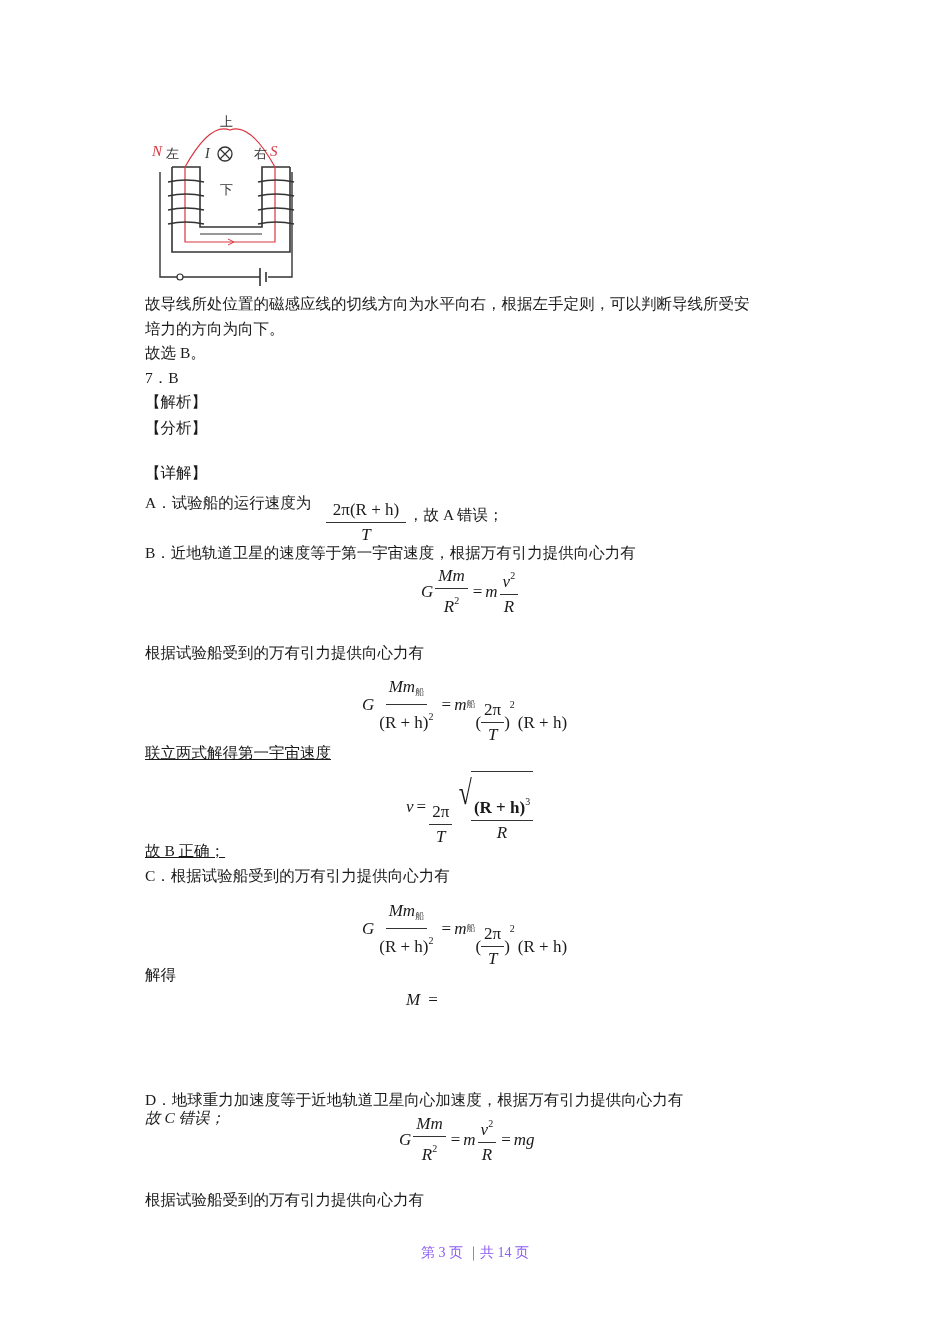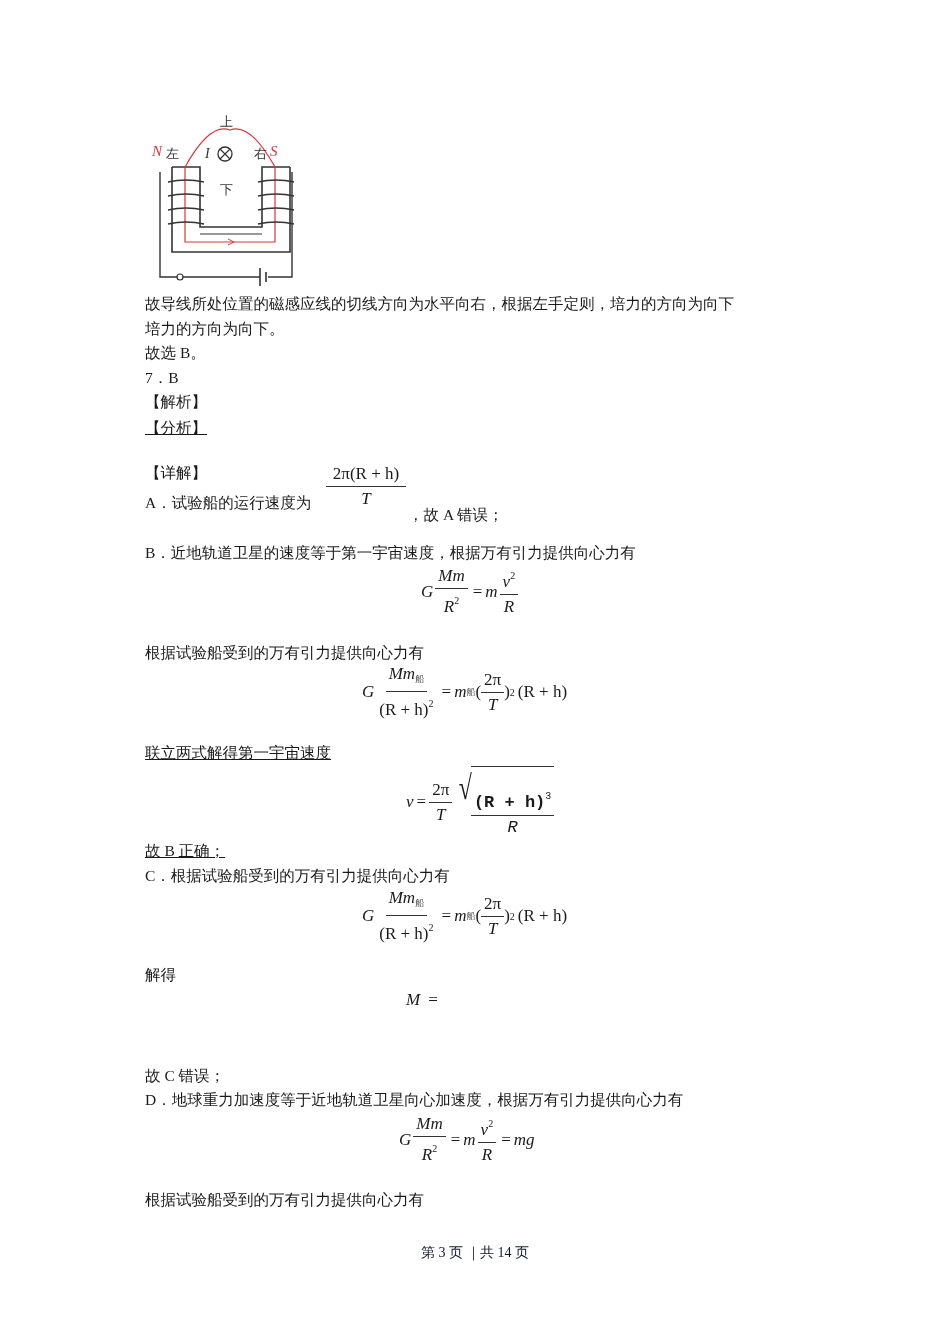--- a/index.html
+++ b/index.html
@@ -1,31 +1,31 @@
 <!DOCTYPE html>
 <html><head>
 <meta charset="utf-8">
 <style>
   html, body { margin: 0; padding: 0; background: #ffffff; }
   body { width: 950px; height: 1344px; position: relative; overflow: hidden;
          font-family: "Liberation Serif", "DejaVu Serif", serif; color: #1a1a1a; }
   .line { position: absolute; left: 145px; font-size: 15.5px; line-height: 20px; white-space: nowrap; }
   .math { position: absolute; font-family: "Liberation Serif", "DejaVu Serif", serif; font-style: italic;
           font-size: 17px; color: #1a1a1a; white-space: nowrap; display: flex; align-items: center; }
-  .math .up { font-style: normal; }
+  .math .up { font-style: normal; margin-top: 36px; }
   .frac { display: inline-flex; flex-direction: column; align-items: center; vertical-align: middle; margin: 0 2px; }
   .frac .num { padding: 0 3px 2px 3px; border-bottom: 1px solid #333; line-height: 20px; }
   .frac .den { padding: 2px 3px 0 3px; line-height: 20px; }
   sup { font-size: 10px; font-style: normal; vertical-align: 8px; }
   sub.cn { font-size: 9px; font-style: normal; vertical-align: -3px; color: #444; }
   .sqrt { display: inline-flex; align-items: stretch; margin-left: 4px; }
   .sqrt .rad { font-style: normal; font-size: 34px; line-height: 44px; transform: scaleX(0.7); margin-right: -4px; }
-  .sqrt .body { border-top: 1px solid #333; padding-top: 20px; font-family: Liberation Mono, monospace; }
+  .sqrt .body { border-top: 1px solid #333; padding-top: 20px; }
   .eq { margin: 0 3px; font-style: normal; }
-  .footer { position: absolute; top: 1244px; left: 0; width: 950px; text-align: center; font-size: 14px; color: #0f172a; }
+  .footer { position: absolute; top: 1244px; left: 0; width: 950px; text-align: center; font-size: 14px; color: #8b5cf6; }
   .diagram { position: absolute; left: 150px; top: 112px; }
 </style>
 </head>
 <body>
 
 <div class="diagram">
   <svg width="150" height="175" viewBox="0 0 150 175">
 
     <path d="M22 55 L22 140 L140 140 L140 55" fill="none" stroke="#333" stroke-width="1.6"></path>
     <path d="M22 55 L50 55 L50 115 L112 115 L112 55 L140 55" fill="none" stroke="#333" stroke-width="1.6"></path>
@@ -55,26 +55,26 @@
     <text x="16" y="46" font-size="13" fill="#333">左</text>
     <text x="104" y="46" font-size="13" fill="#333">右</text>
     <text x="2" y="44" font-size="15" font-style="italic" fill="#d9363e">N</text>
     <text x="120" y="44" font-size="15" font-style="italic" fill="#d9363e">S</text>
     <text x="55" y="46" font-size="14" font-style="italic" fill="#333">I</text>
     <circle cx="75" cy="42" r="7" fill="none" stroke="#333" stroke-width="1.3"></circle>
     <path d="M70 37 L80 47 M80 37 L70 47" stroke="#333" stroke-width="1.2"></path>
   </svg>
 </div>
 
-<div class="line" style="top:294px;">故导线所处位置的磁感应线的切线方向为水平向右，根据左手定则，培力的方向为向下</div>
+<div class="line" style="top:294px;">故导线所处位置的磁感应线的切线方向为水平向右，根据左手定则，可以判断导线所受安</div>
 <div class="line" style="top:319px;">培力的方向为向下。</div>
 <div class="line" style="top:343px;">故选 B。</div>
 <div class="line" style="top:368px;">7．B</div>
 <div class="line" style="top:393px;font-family:Liberation Mono, monospace;">【解析】</div>
-<div class="line" style="top:418px;text-decoration:underline;">【分析】</div>
+<div class="line" style="top:418px;">【分析】</div>
 <div class="line" style="top:455px;margin-top:8px;">【详解】</div>
 
 <div class="line" style="top:493px;">A．试验船的运行速度为</div>
 <div class="math" style="left:326px; top:464px;">
   <span class="frac" style="margin:0;">
     <span class="num up" style="width:74px; text-align:center;"><span>2π(R + h)</span></span>
     <span class="den"><span>T</span></span>
   </span>
 </div>
 <div class="line" style="top:505px; left:408px;">，故 A 错误；</div>
@@ -156,21 +156,21 @@
   <span class="up" style="margin-left:3px;">(R + h)</span>
 </div>
 
 <div class="line" style="top:965px;">解得</div>
 
 <div class="math" style="left:406px; top:990px;">
   <span>M</span>
   <span class="eq" style="margin-left:8px;">=</span>
 </div>
 
-<div class="line" style="top:1066px;">故 C 错误；</div>
+<div class="line" style="top:1108px;font-style:italic;">故 C 错误；</div>
 <div class="line" style="top:1090px;">D．地球重力加速度等于近地轨道卫星向心加速度，根据万有引力提供向心力有</div>
 
 <div class="math" style="left:399px; top:1114px;">
   <span>G</span>
   <span class="frac">
       <span class="num">Mm</span>
       <span class="den"><span>R</span><sup>2</sup></span>
     </span>
   <span class="eq">=</span>
   <span>m</span>

